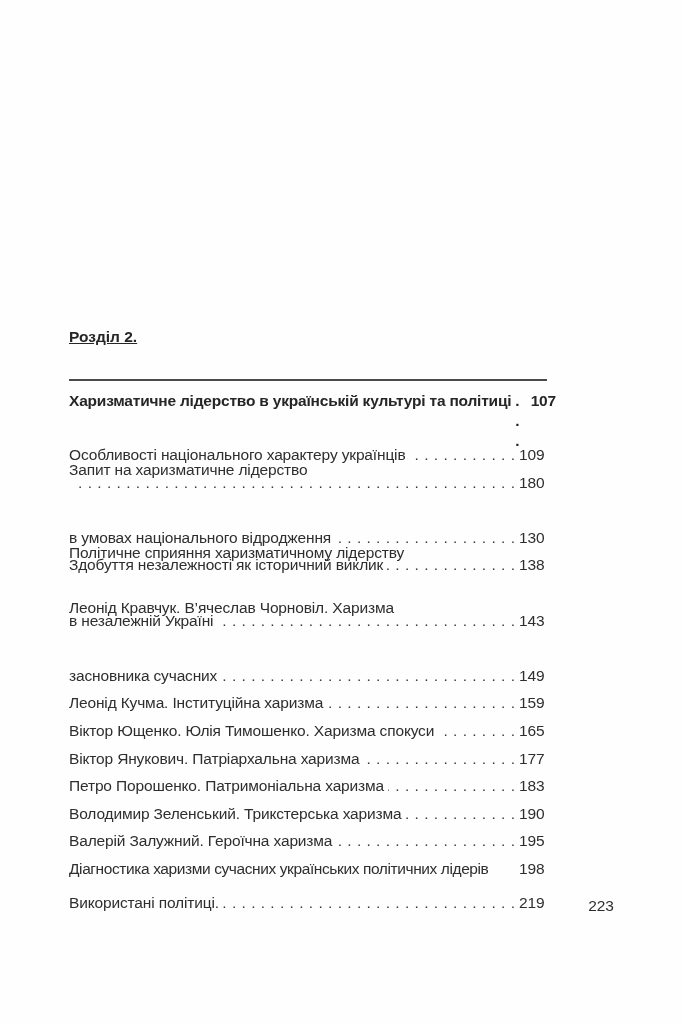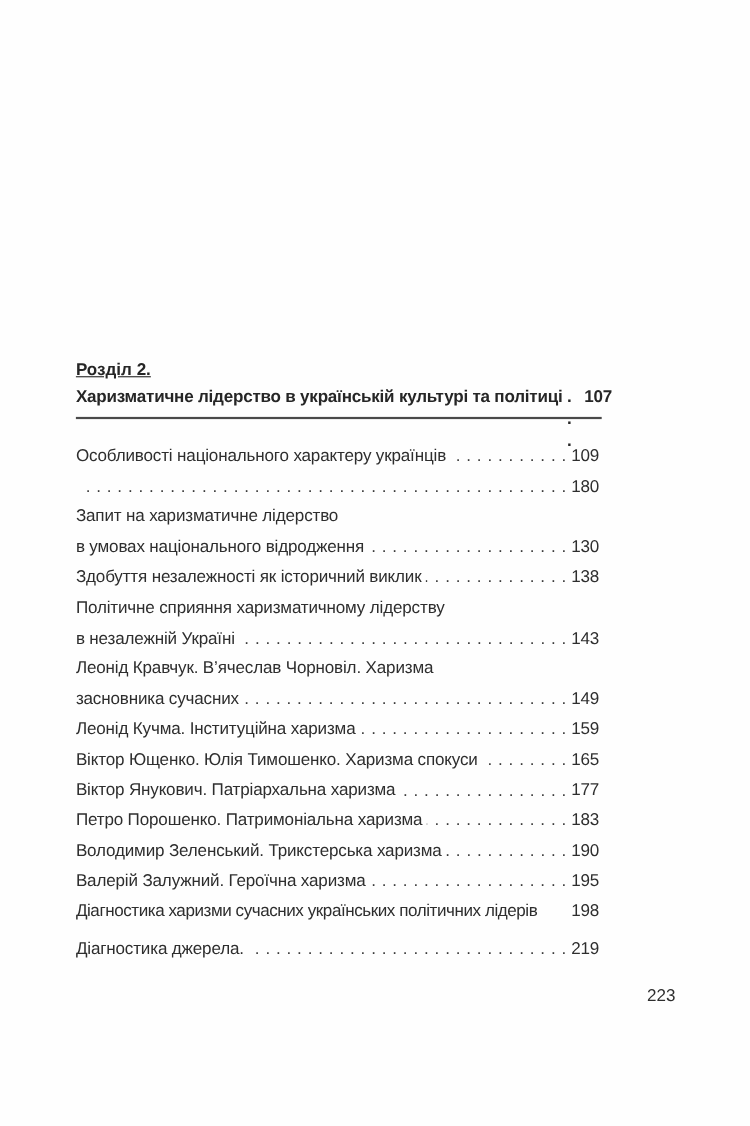--- a/index.html
+++ b/index.html
@@ -81,22 +81,23 @@
       direction: rtl;
     }
     .leader::before {
       content: ". . . . . . . . . . . . . . . . . . . . . . . . . . . . . . . . . . . . . . . . . . . . . . . . . . . . . . . . .";
       letter-spacing: 0;
       word-spacing: 1px;
     }
     .leader.none::before { content: ""; }
     .pg {
       flex: 0 0 auto;
-      text-align: center;
+      text-align: left;
       min-width: 26px;
+      margin-top: 40px;
     }
     .page-number {
       position: absolute;
       top: 897px;
       left: 0;
       width: 614px;
       text-align: right;
       font-size: 15.5px;
       color: #2e2e2e;
     }
@@ -196,21 +197,21 @@
         <span class="pg">195</span>
       </div>
 
       <div class="row">
         <span class="title" style="letter-spacing:-0.4px;">Діагностика харизми сучасних українських політичних лідерів</span>
         <span class="leader none"></span>
         <span class="pg">198</span>
       </div>
 
       <div class="row gap-before">
-        <span class="title">Діагностика джерела.</span>
+        <span class="title">Використані політиці.</span>
         <span class="leader"></span>
         <span class="pg">219</span>
       </div>
     </div>
   </div>
 
   <div class="page-number">223</div>
 </div>
 
 </body></html>

